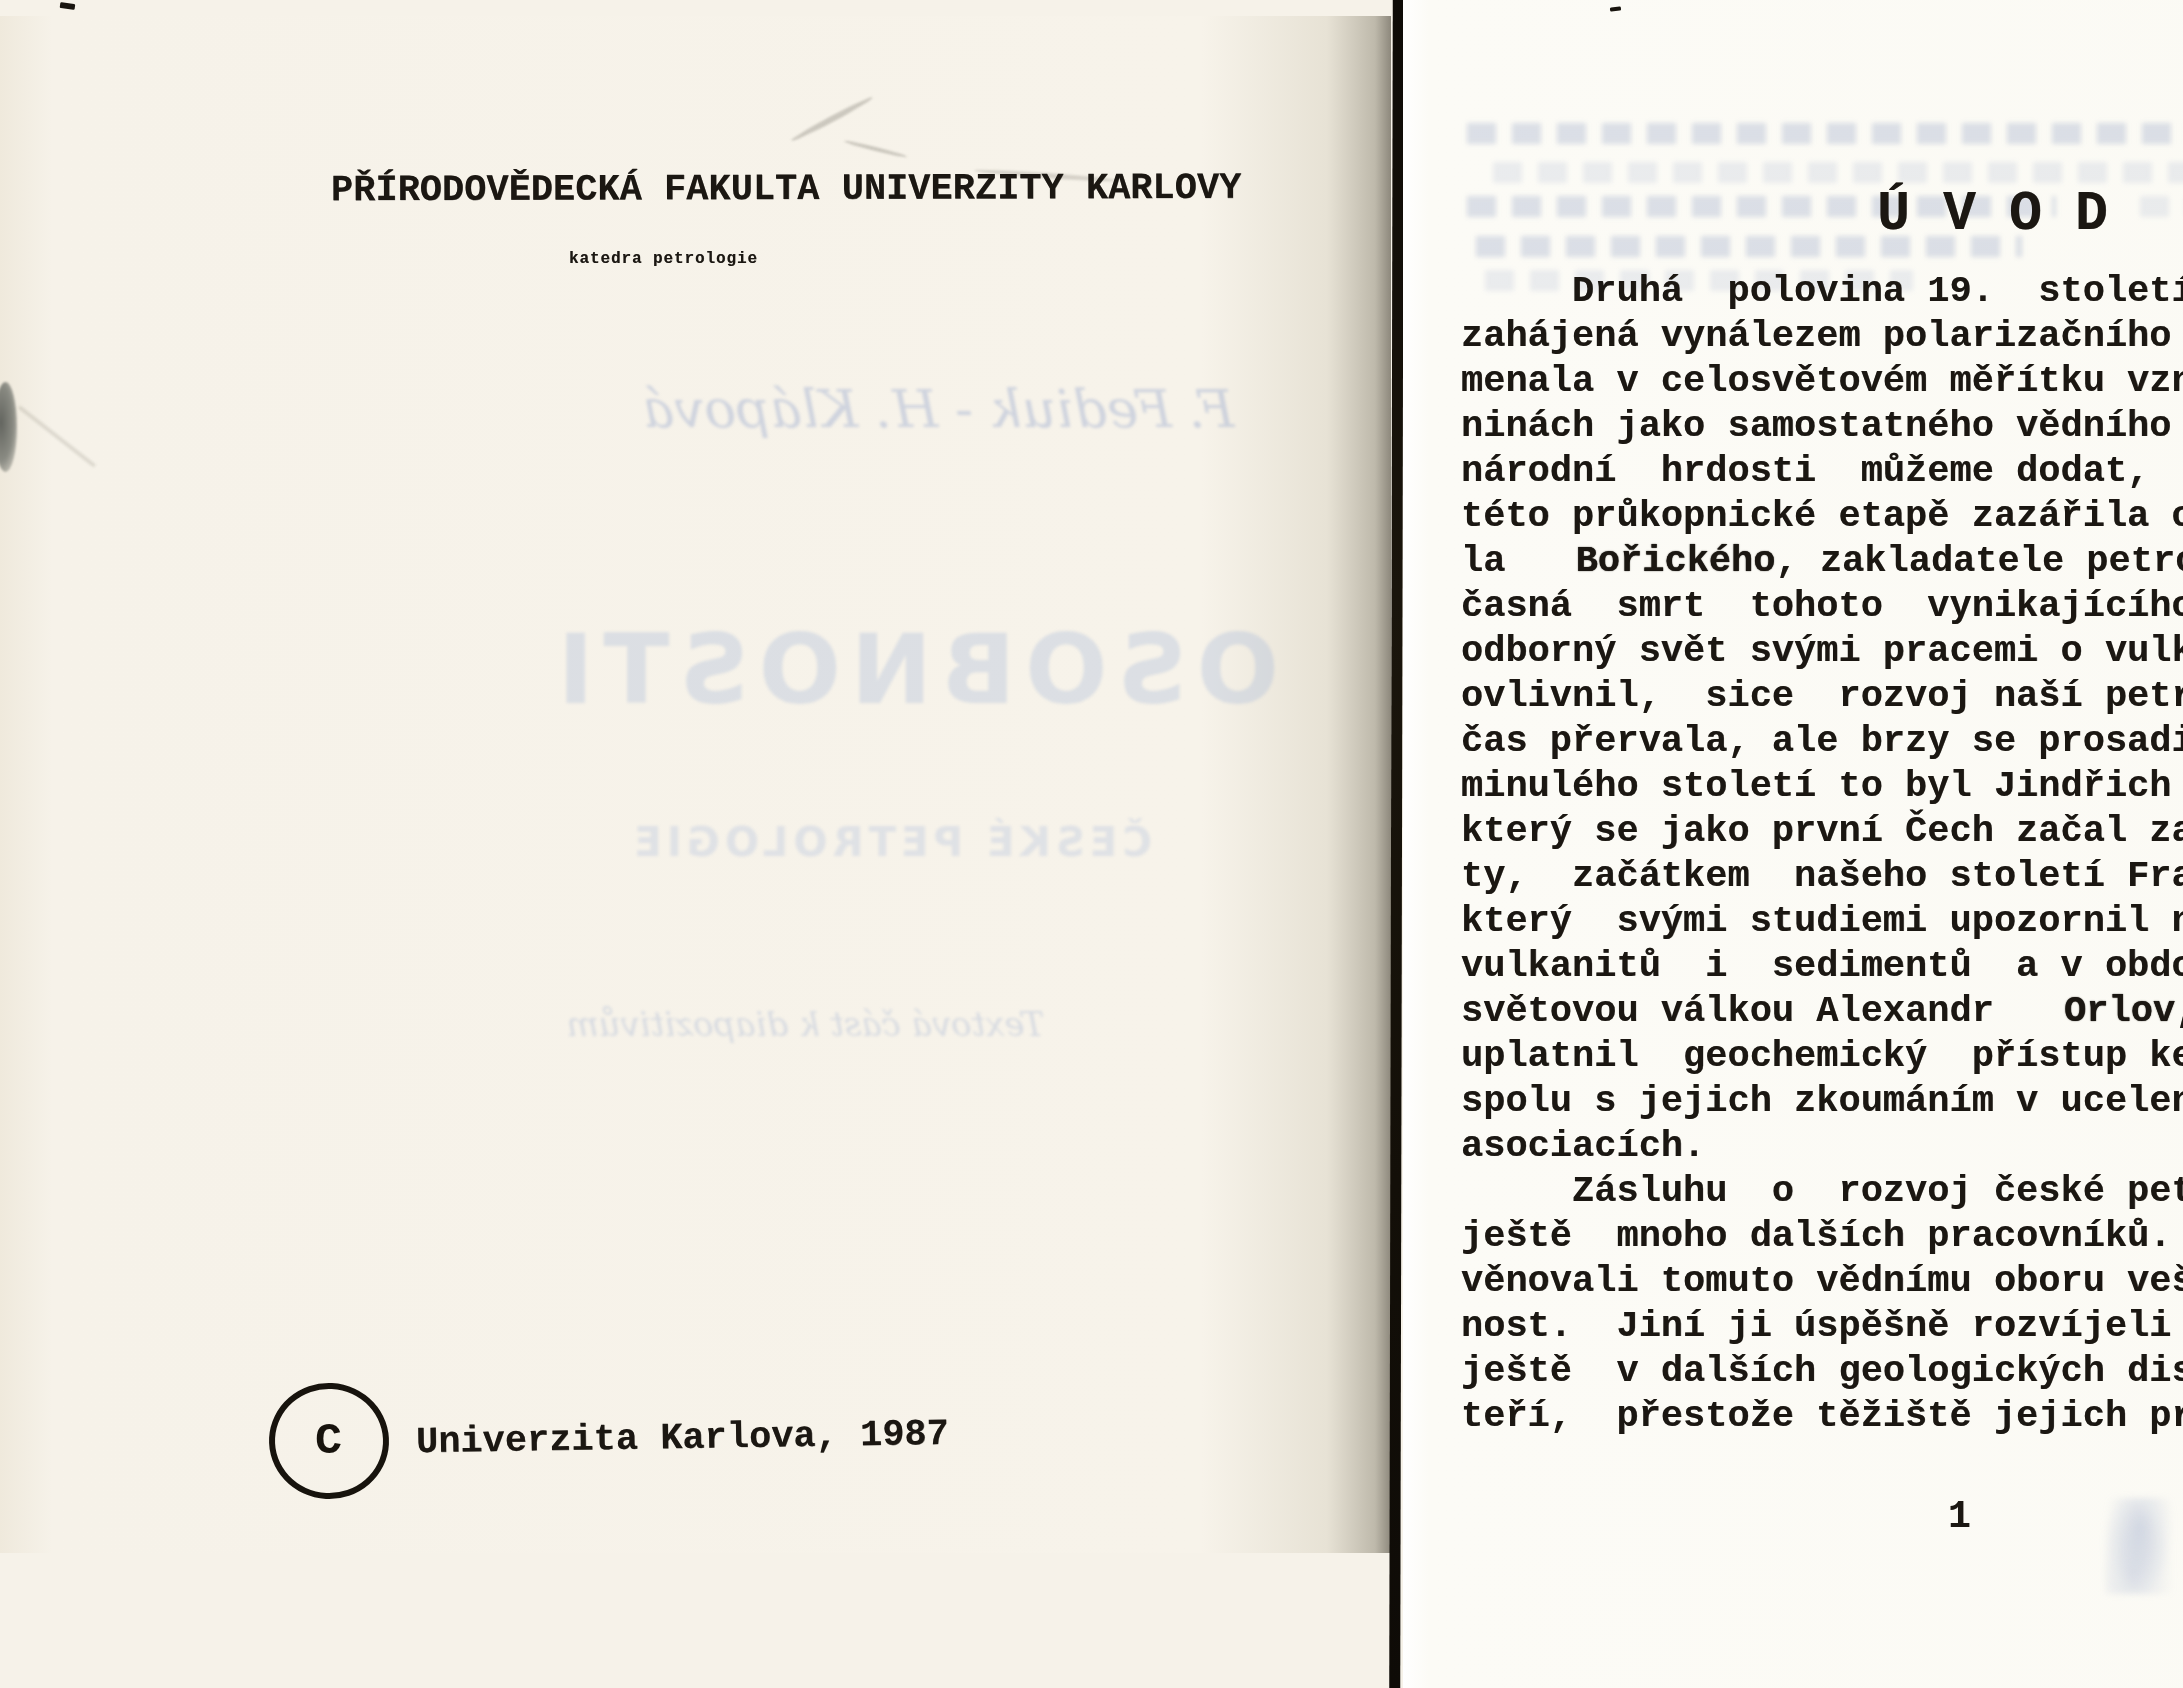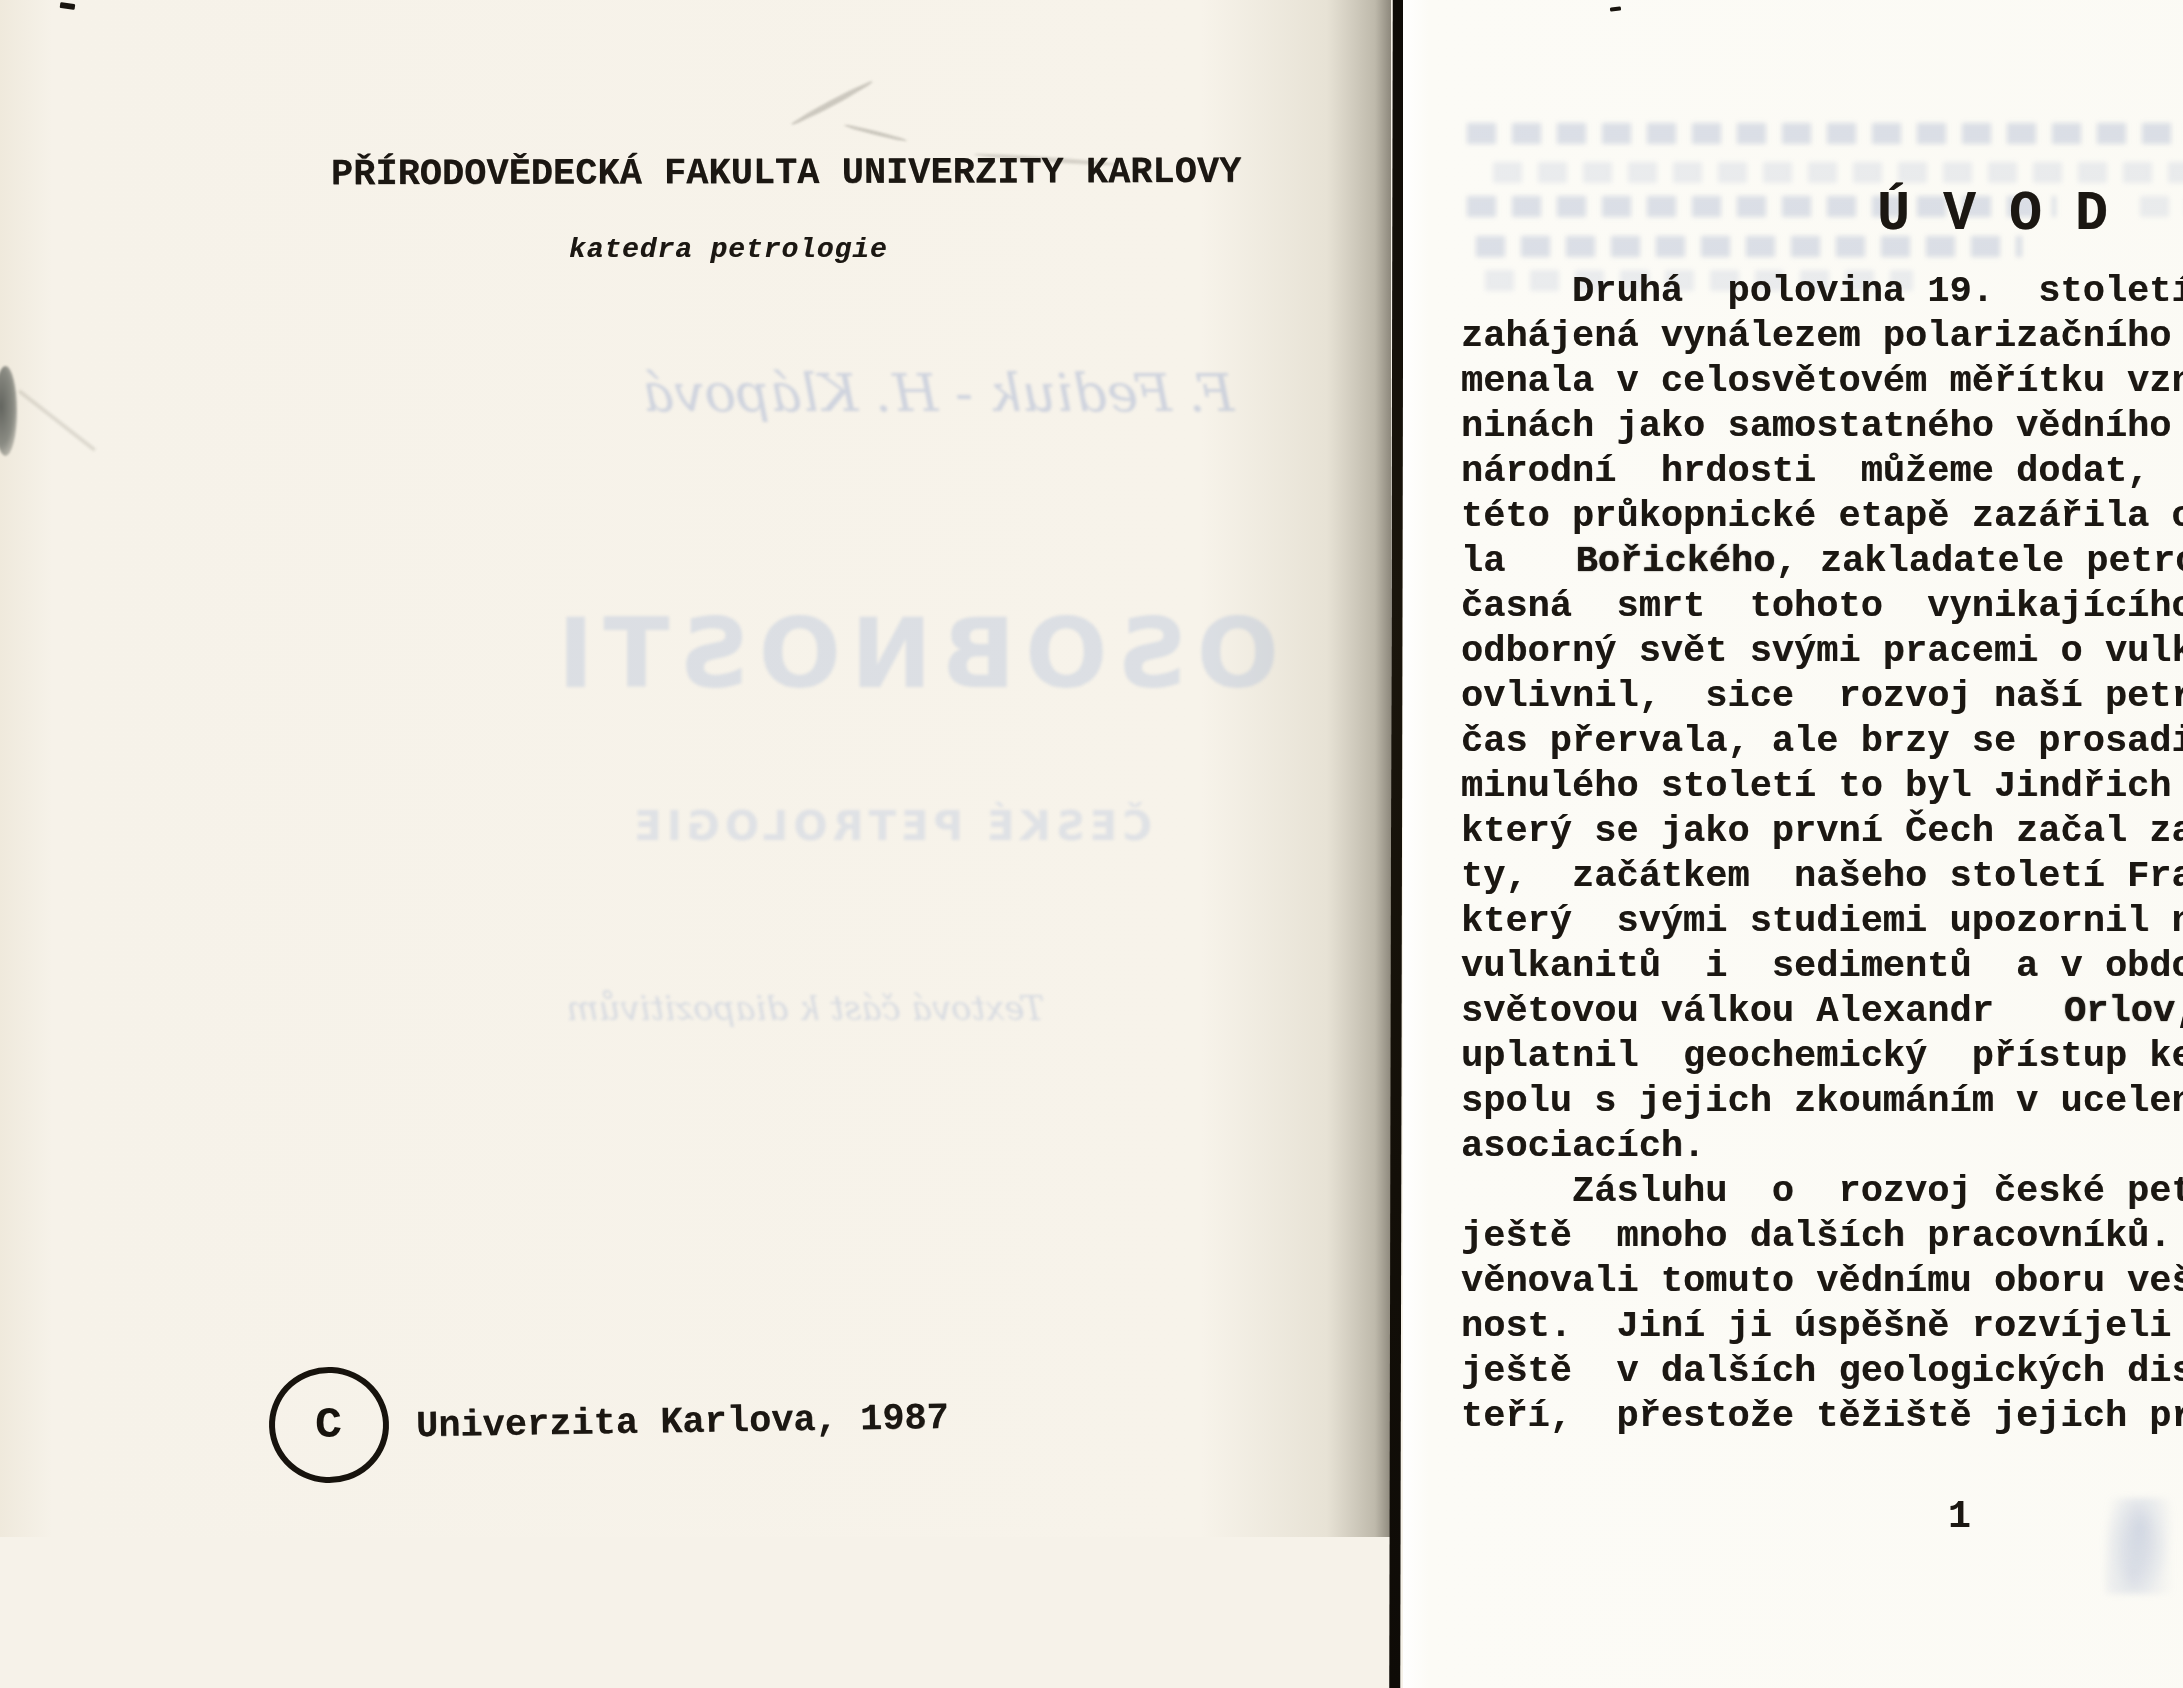--- a/index.html
+++ b/index.html
@@ -3,21 +3,21 @@
 <meta charset="utf-8">
 <style>
   html,body{margin:0;padding:0;background:#d8d4c8;}
   #scan{
     position:relative;width:2644px;height:1689px;overflow:hidden;
     font-family:"Liberation Mono","DejaVu Sans Mono",monospace;
     background:#f6f2e9;
   }
   
   .page-left{
-    position:absolute;left:0;top:0;width:1391px;height:1537px;
+    position:absolute;left:0;top:16px;width:1391px;height:1537px;
     background:
       linear-gradient(90deg, #efe9dc 0px, #f6f2e9 52px, #f7f3ea 1201px, #e7e2d5 1327px, #beb9ab 1375px, #8d887c 1391px),
       #f6f2e9;
   }
   
   .gutter{
     position:absolute;left:1391px;top:0;width:11.4px;height:1689px;
     background:linear-gradient(180deg,#0e0b07 0%,#1a150c 35%,#130f08 70%,#0e0b07 100%);
     transform:skewX(-0.12deg);
   }
@@ -28,21 +28,21 @@
       linear-gradient(90deg,#ffffff 0px,#fcfbf6 26px,#fbfaf4 1092px,#f4f1ea 1210px,#efece6 1241px),
       #fbfaf4;
   }
   
   .typed{
     color:#1b1712;font-weight:bold;
     text-shadow:0.3px 0.3px 0.3px rgba(27,23,18,0.55);
     white-space:pre;
   }
   .faculty-header{position:absolute;left:331px;top:152px;font-size:37px;transform:rotate(-0.15deg);}
-  .department-line{position:absolute;left:569px;top:234px;font-size:28px;letter-spacing:0.9px;font-style:italic;}
+  .department-line{position:absolute;left:569px;top:234px;font-size:16px;letter-spacing:0.9px;}
   .copyright-circle{
     position:absolute;left:269px;top:1367px;width:108px;height:104px;
     border:6.5px solid #17130d;border-radius:50%;
     display:flex;align-items:center;justify-content:center;
     transform:rotate(3deg);
   }
   .copyright-c{font-size:45px;font-weight:bold;color:#17130d;transform:rotate(-3deg);}
   .copyright-text{position:absolute;left:416px;top:1401px;font-size:37px;transform:rotate(-0.9deg);}
   
   .ghost{position:absolute;transform:scaleX(-1);filter:blur(1.7px);white-space:pre;}

